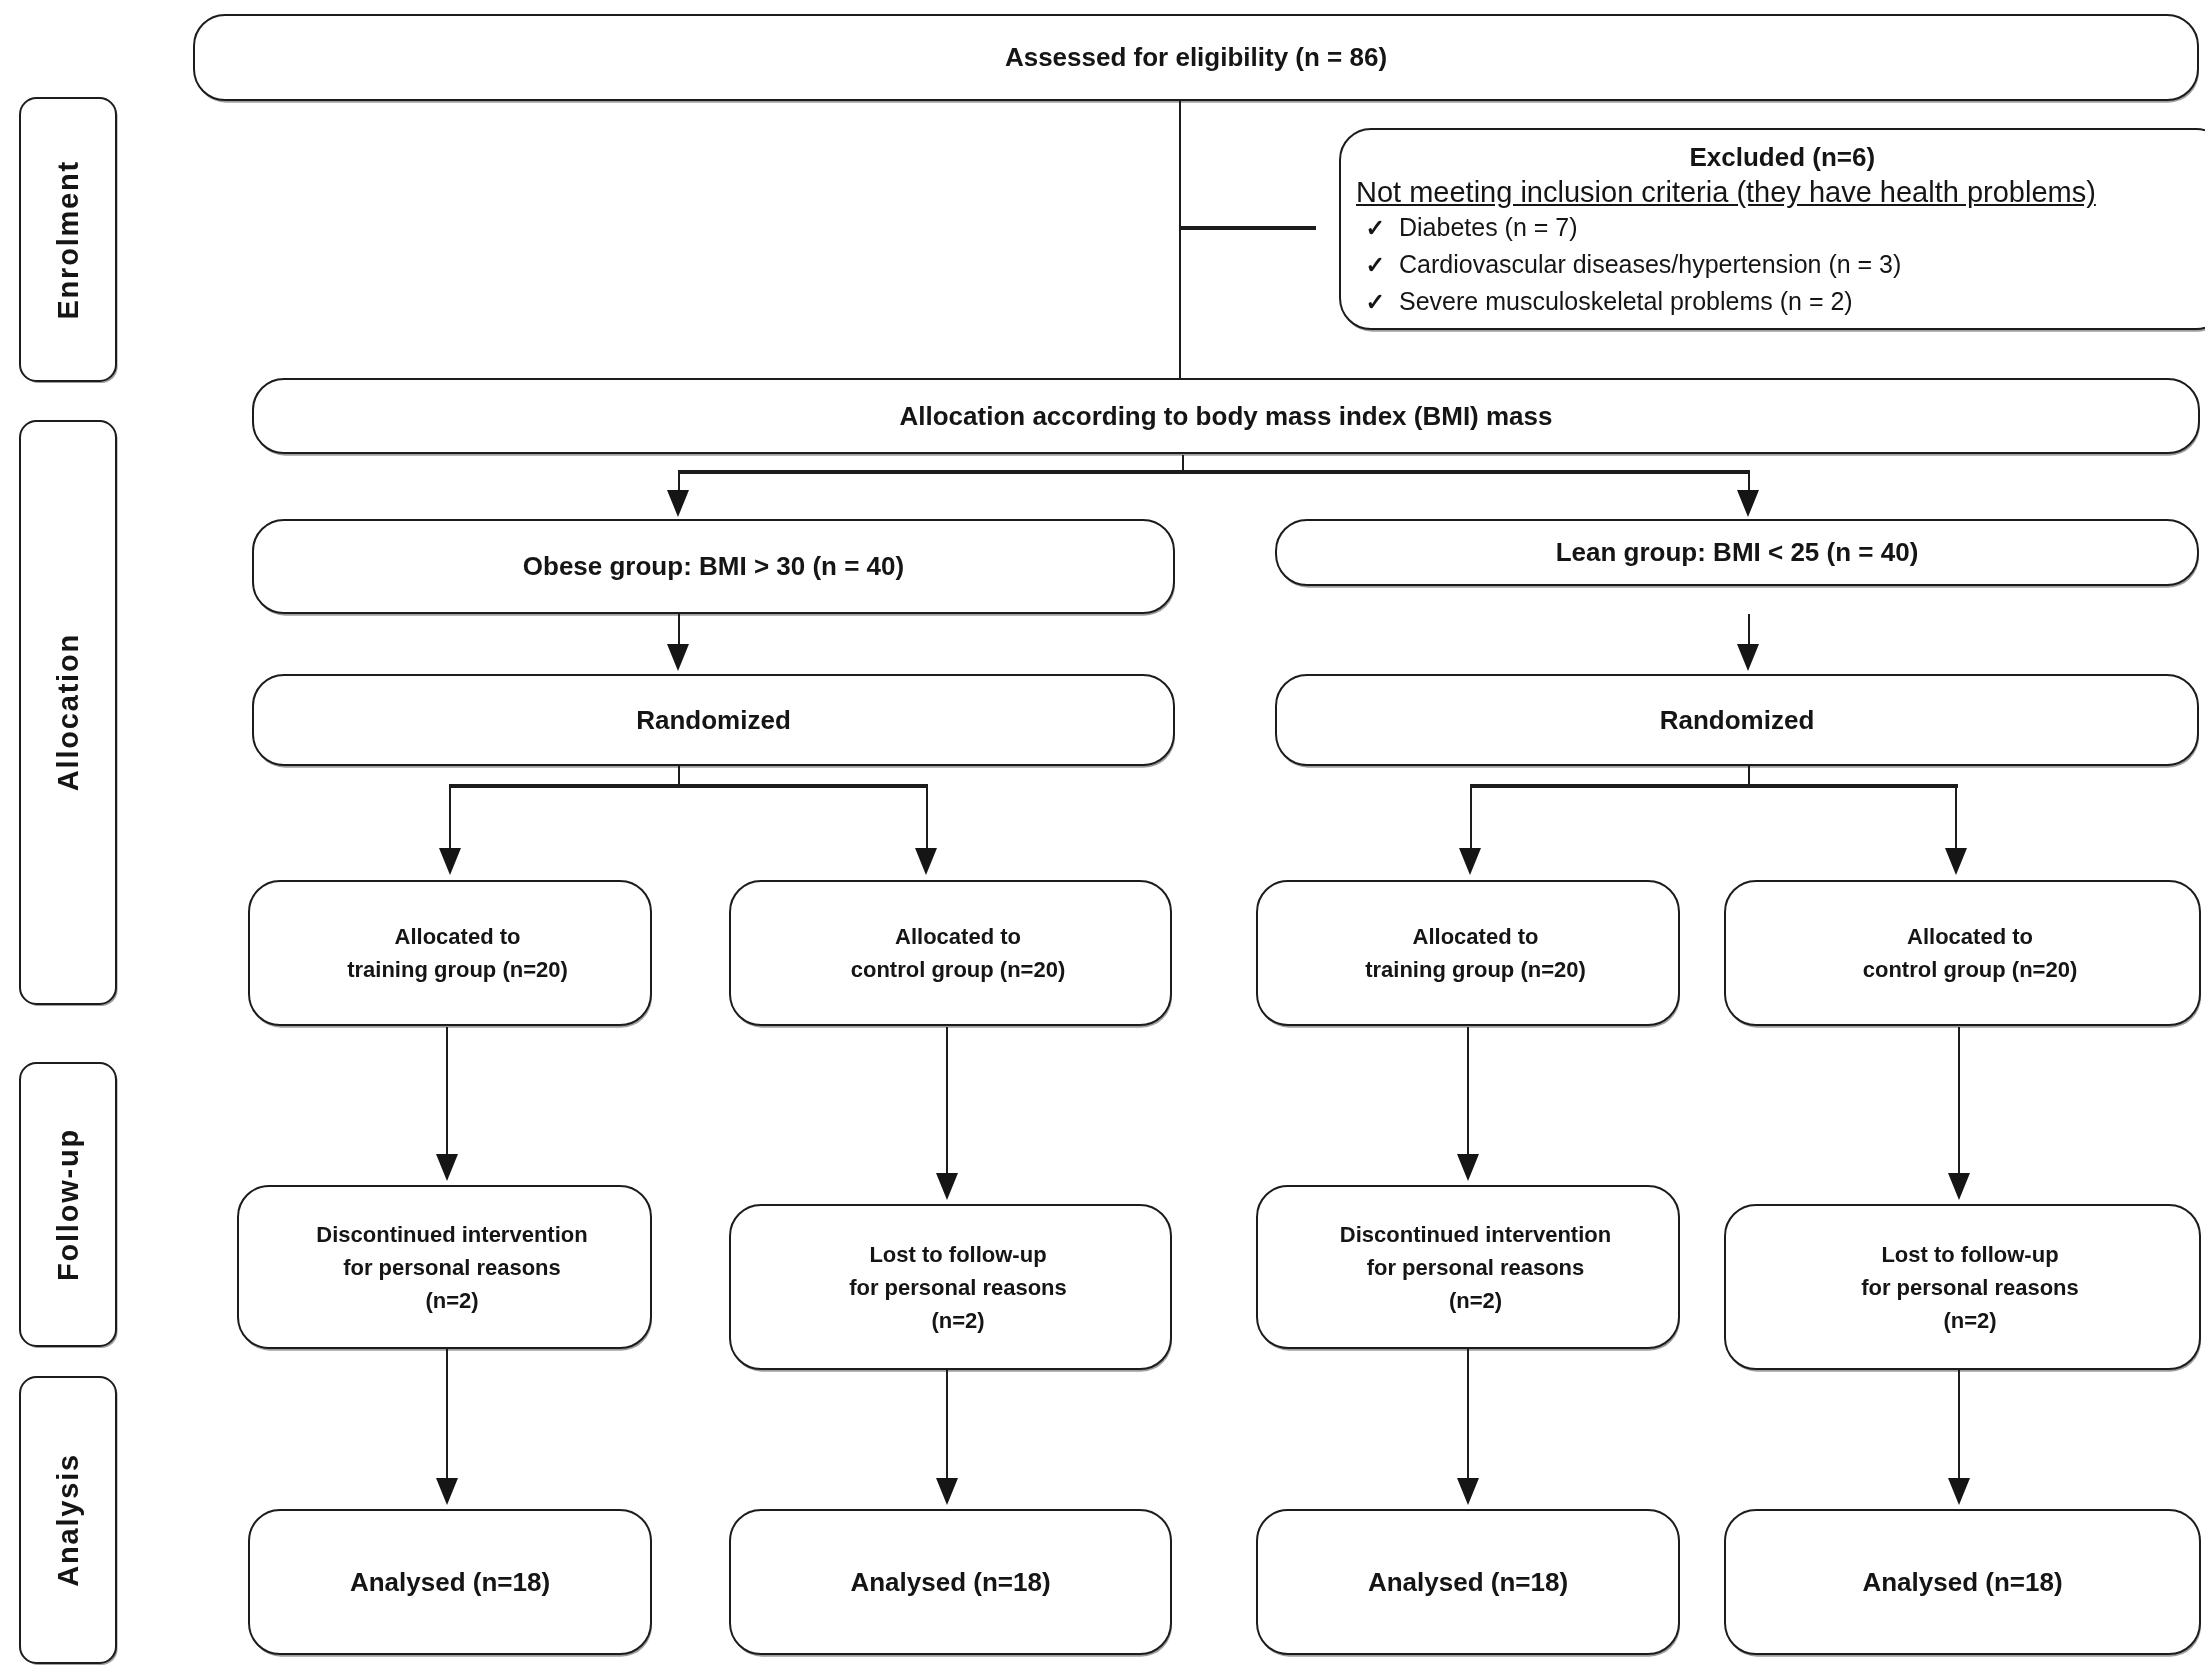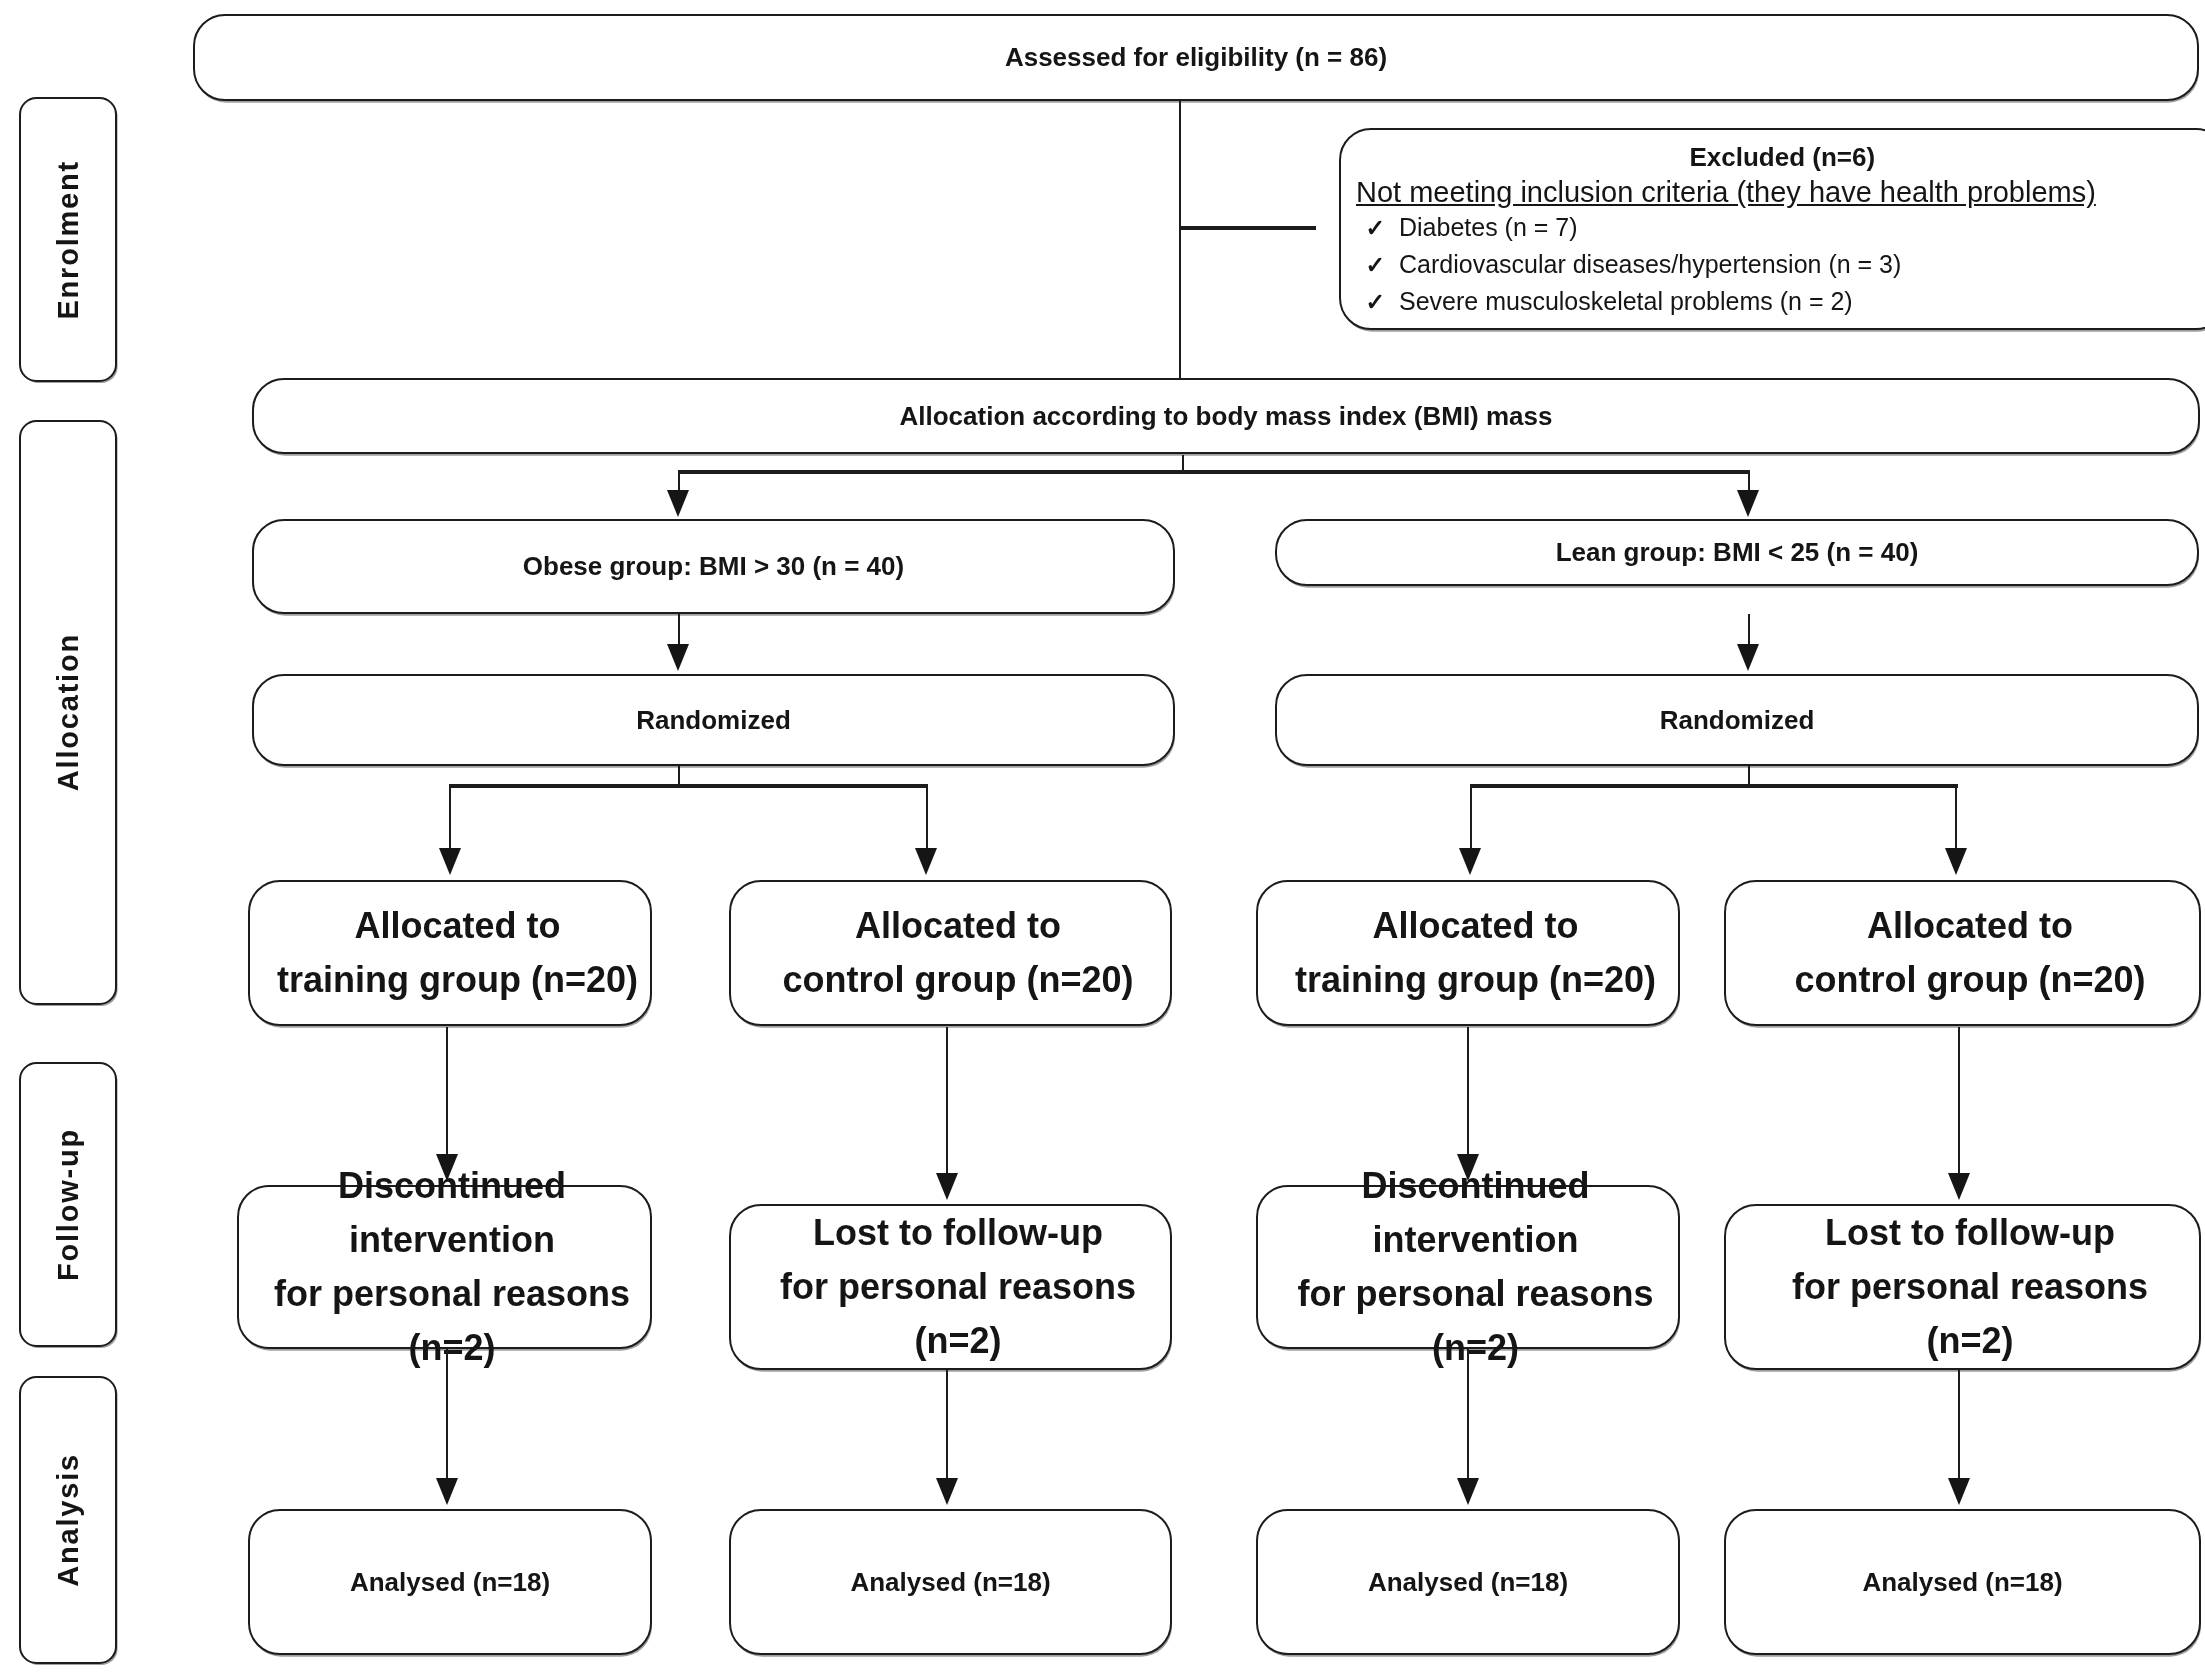--- a/index.html
+++ b/index.html
@@ -64,21 +64,21 @@
   .ex-item .itxt{margin-left:14px;}
   
   .vl{position:absolute;width:2.3px;background:#1c1c1c;}
   .hl{position:absolute;height:4.1px;background:#1c1c1c;}
   .ah{
     position:absolute;width:0;height:0;
     border-left:11.7px solid transparent;
     border-right:11.7px solid transparent;
     border-top:27px solid #151515;
   }
-  .fs44{font-size:36px;padding-left:15px;}
+  .fs44{font-size:22px;padding-left:15px;}
 </style>
 </head>
 <body>
 
 <div class="canvas">
 
   <div class="stage" style="top:97px;height:285px;">
     <span>Enrolment</span>
   </div>
   <div class="stage" style="top:420px;height:585px;">

